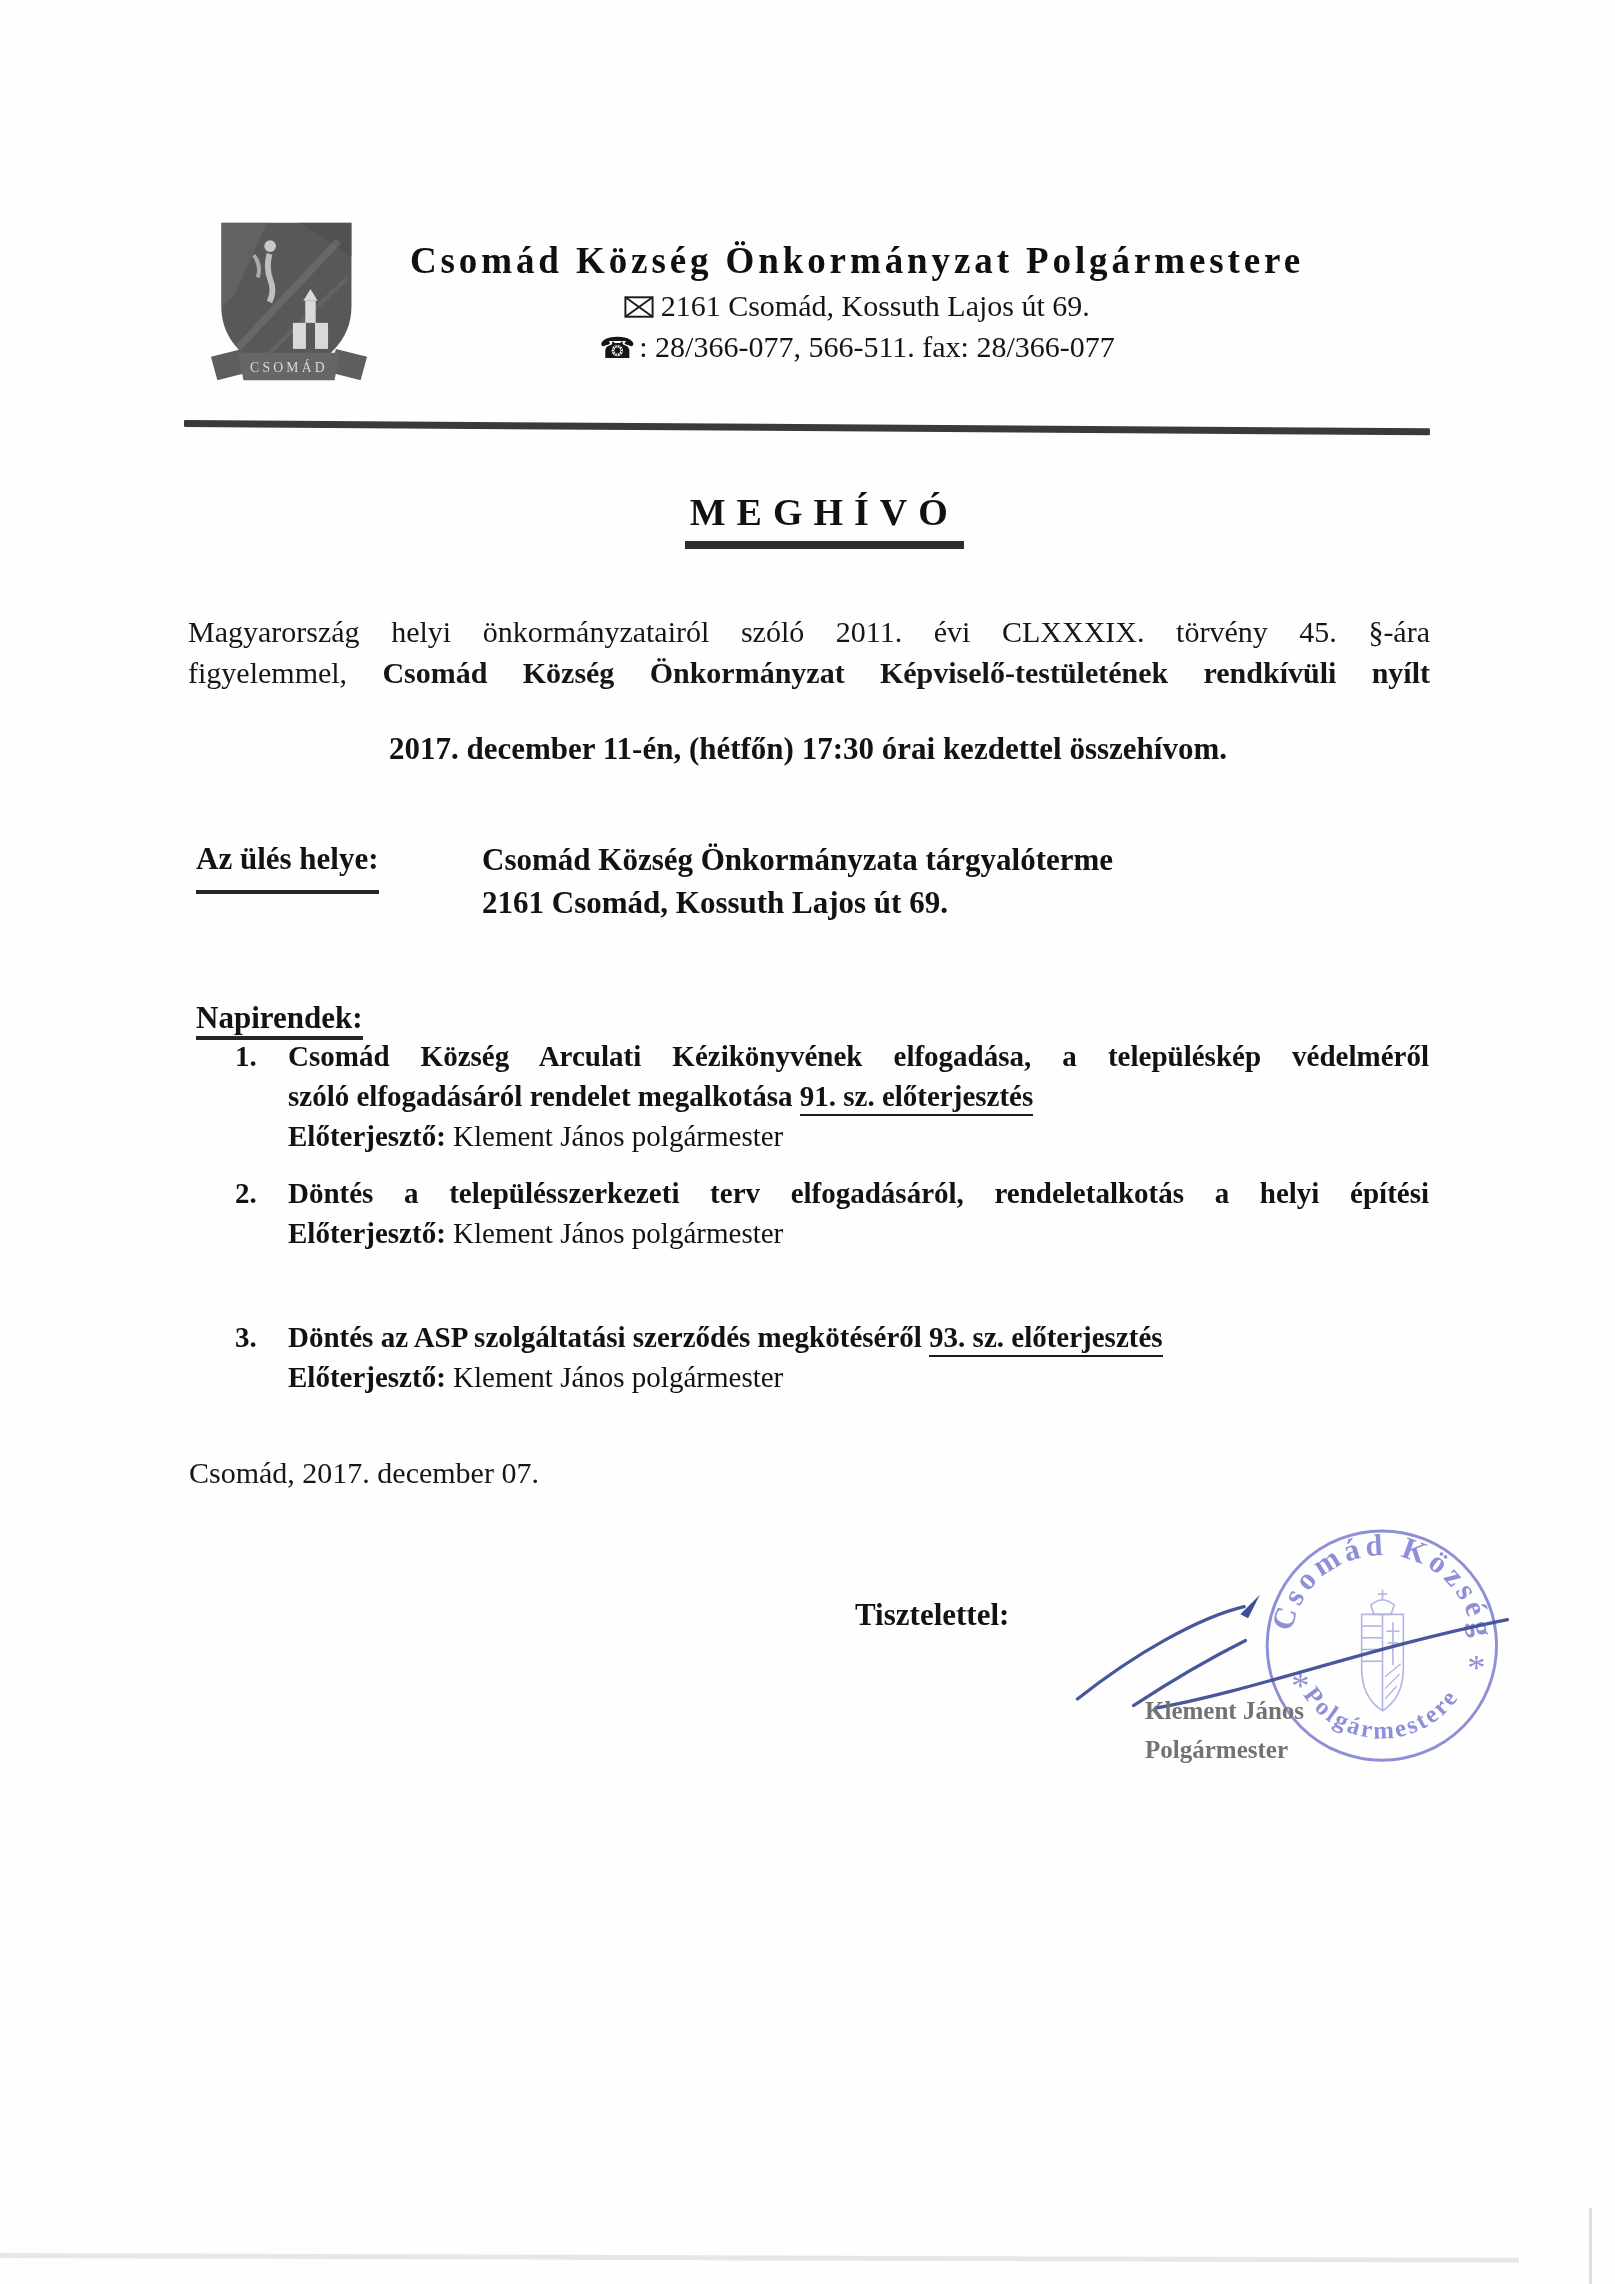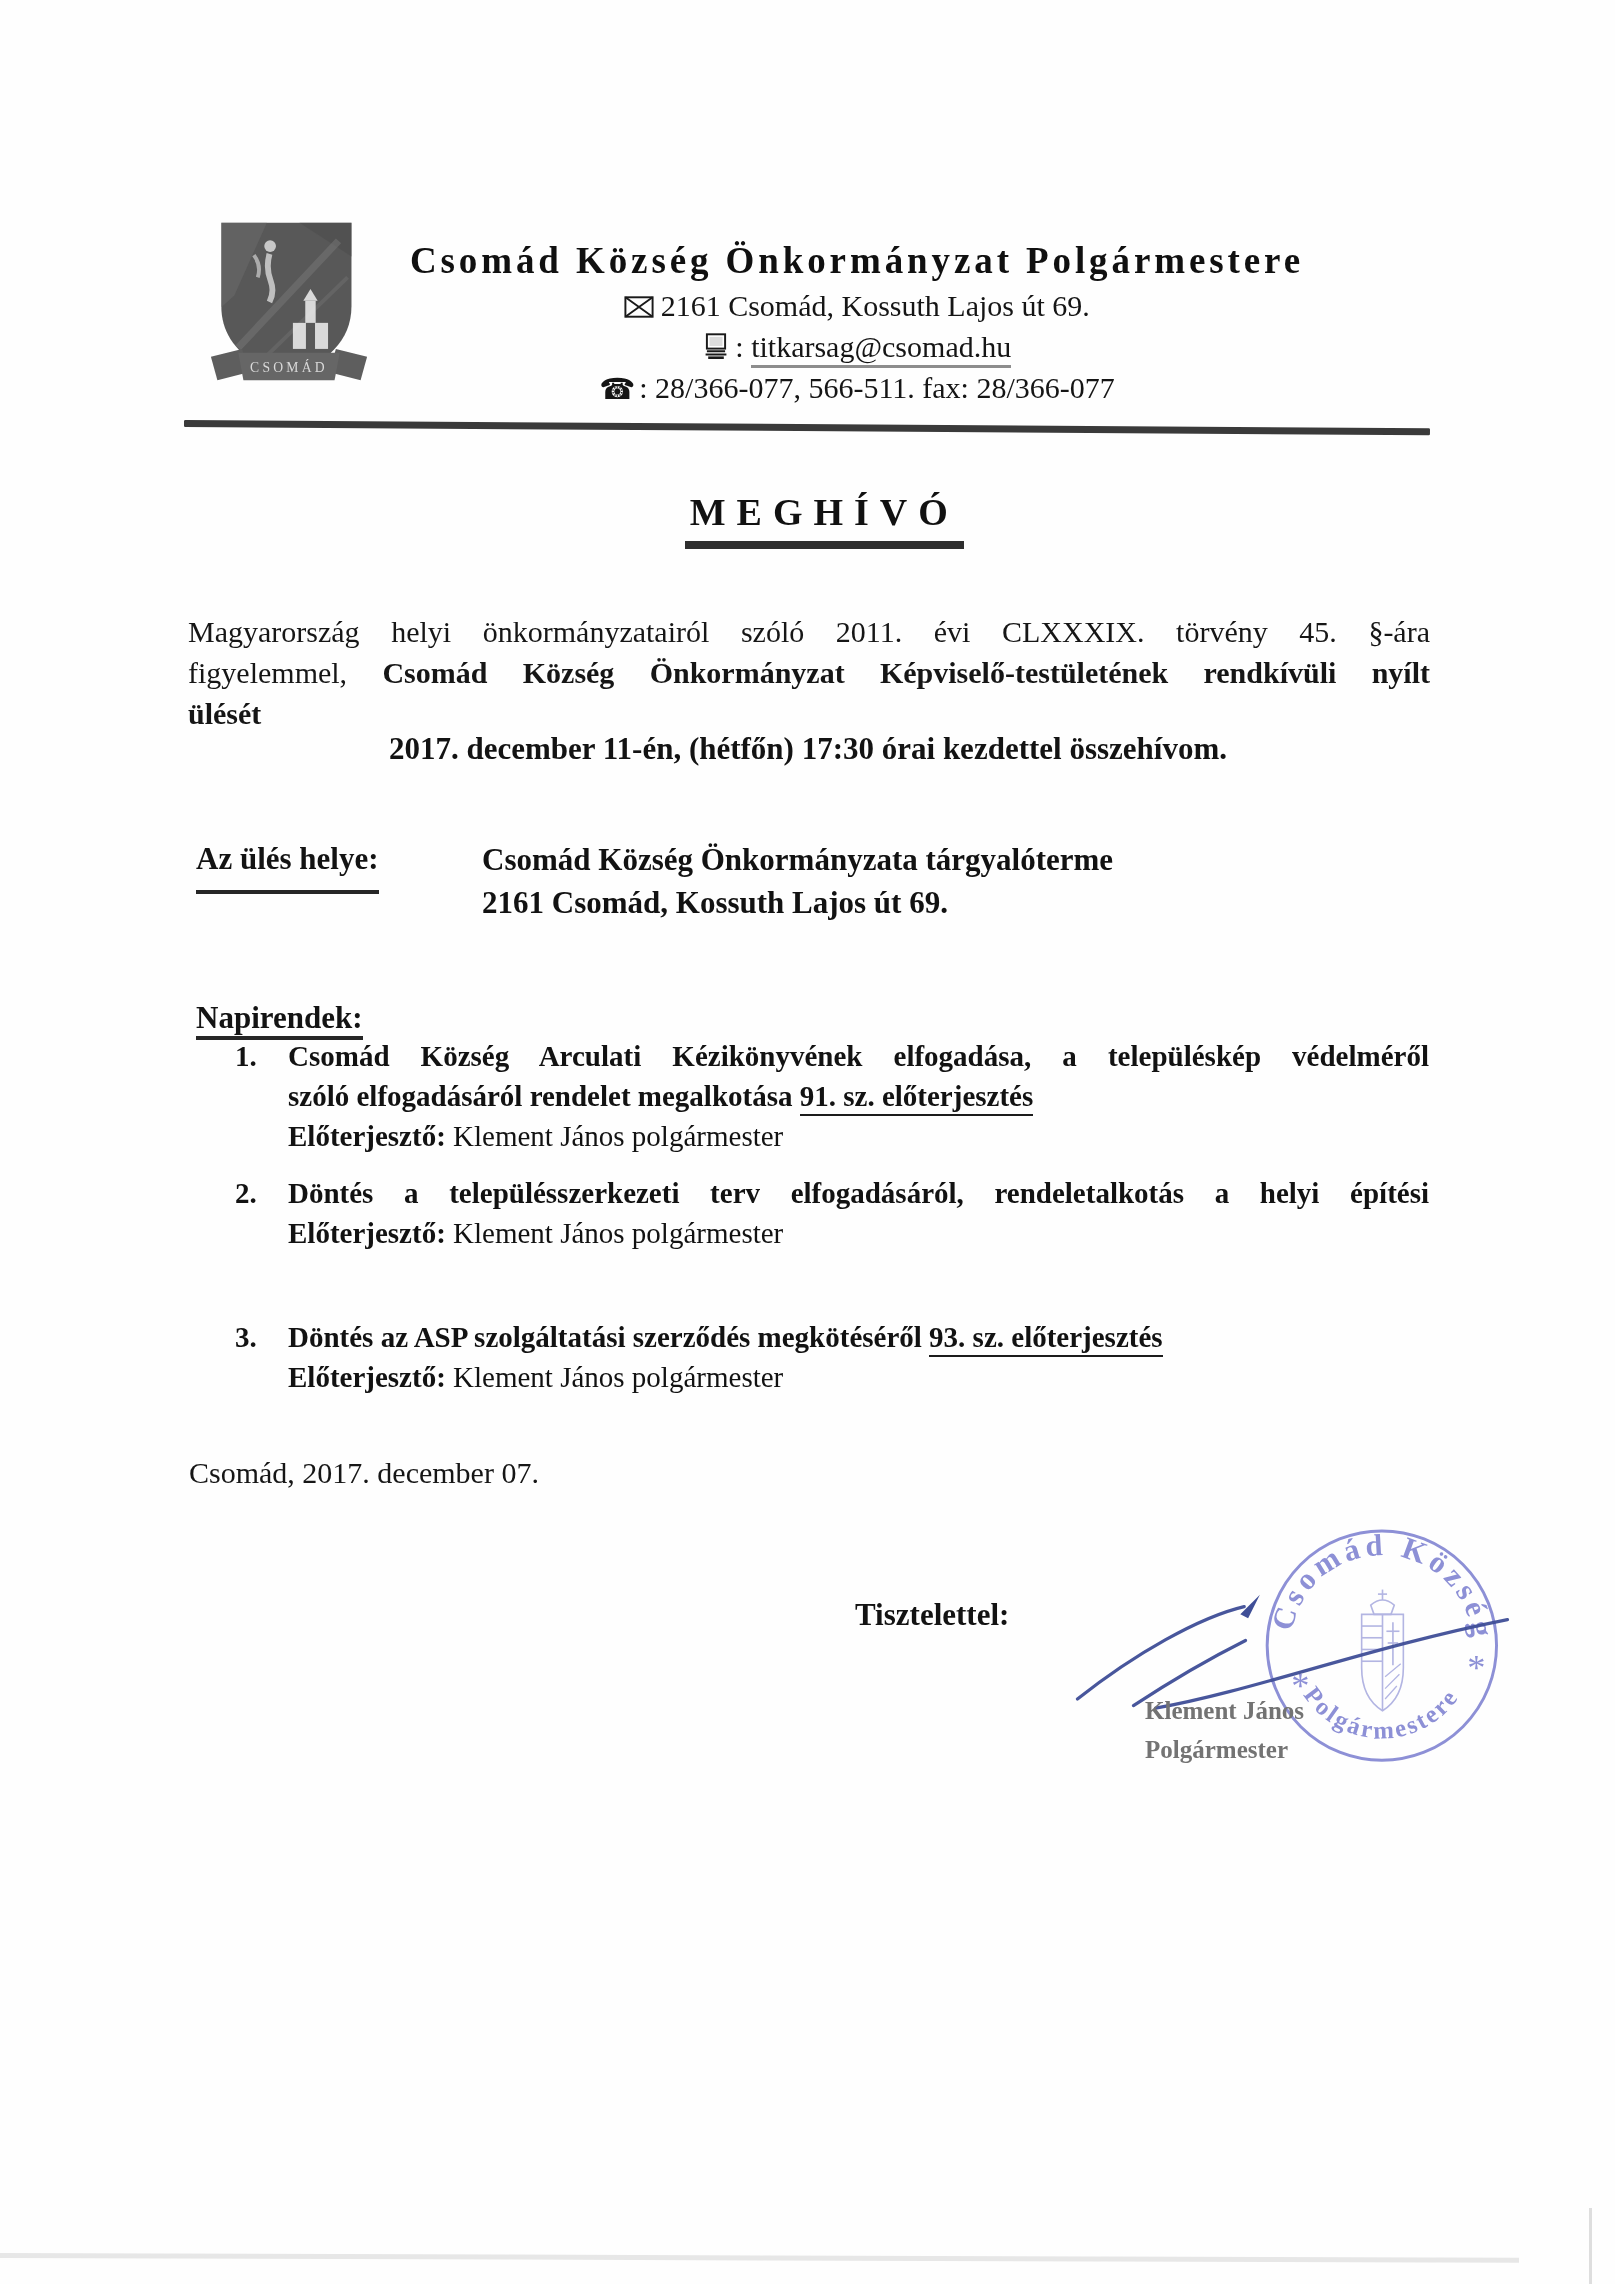--- a/index.html
+++ b/index.html
@@ -98,47 +98,37 @@
 
   <div class="abs header-text">
     <div class="org-title">Csomád Község Önkormányzat Polgármestere</div>
     <div class="contact-line">
       <svg class="glyph" width="30" height="22" viewBox="0 0 46 34">
         <rect x="2" y="2" width="42" height="30" fill="none" stroke="#1a1a1a" stroke-width="3"></rect>
         <path d="M2 2 L44 32 M44 2 L2 32" stroke="#1a1a1a" stroke-width="3" fill="none"></path>
       </svg><span>2161 Csomád, Kossuth Lajos út 69.</span>
     </div>
     <div class="contact-line">
-      <svg class="glyph" width="26" height="26" viewBox="0 0 40 40">
-        <rect x="6" y="2" width="28" height="22" fill="none" stroke="#1a1a1a" stroke-width="3"></rect>
-        <rect x="10" y="6" width="20" height="14" fill="#1a1a1a" opacity="0.15"></rect>
-        <path d="M6 28 H34 M4 33 H36" stroke="#1a1a1a" stroke-width="3"></path>
-        <path d="M8 38 H32" stroke="#1a1a1a" stroke-width="4"></path>
-      </svg><span>:</span>
-      <span class="email-link">titkarsag@csomad.hu</span>
-    </div>
-    <div class="contact-line">
       <span class="phone-glyph">☎</span><span>:</span>
       <span>28/366-077, 566-511. fax: 28/366-077</span>
     </div>
   </div>
 
   <div class="abs header-rule"></div>
 
   <div class="abs title-wrap">
     <span class="doc-title">MEGHÍVÓ</span>
   </div>
 
   <div class="abs intro">
     <div class="jline">Magyarország helyi önkormányzatairól szóló 2011. évi CLXXXIX. törvény 45. §-ára</div>
     <div class="jline">
       <span>figyelemmel,</span>
       <span class="b">Csomád Község Önkormányzat Képviselő-testületének rendkívüli nyílt</span>
     </div>
-    <div class="b">ülését</div>
   </div>
 
   <div class="abs date-line">2017. december 11-én, (hétfőn) 17:30 órai kezdettel összehívom.</div>
 
   <span class="abs venue-label">Az ülés helye:</span>
   <div class="abs venue-body">
     <div>Csomád Község Önkormányzata tárgyalóterme</div>
     <div>2161 Csomád, Kossuth Lajos út 69.</div>
   </div>
 

